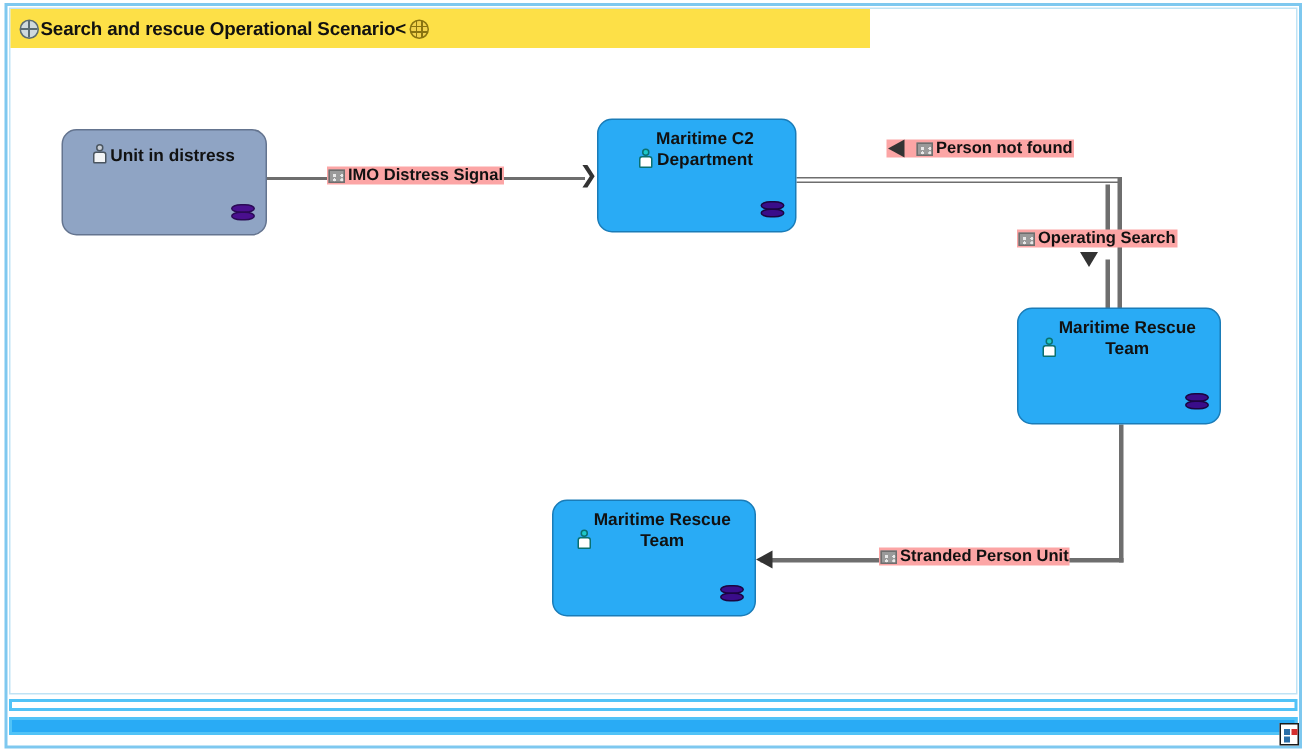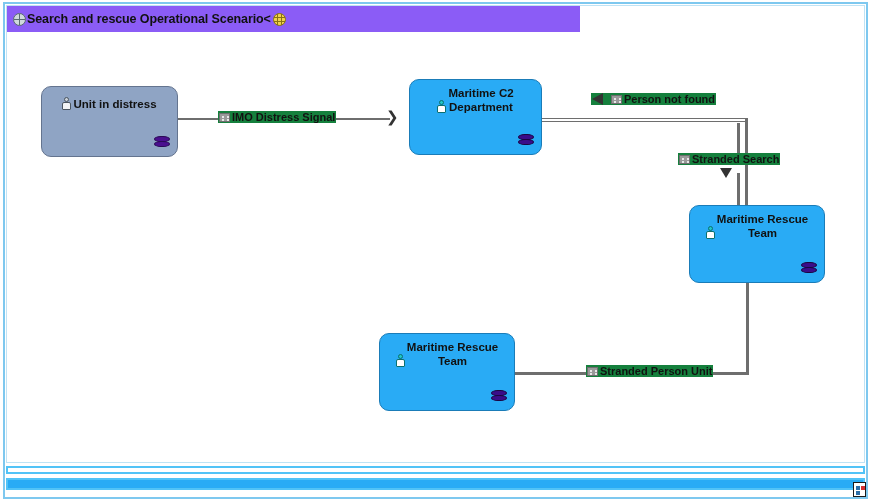--- a/index.html
+++ b/index.html
@@ -19,21 +19,21 @@
   }
   .frame-inner {
     position:absolute; left:6px; top:5px; width:859px; height:458px;
     border: 1px solid #bfe3f5;
     background:#ffffff;
   }
 
   
   .titlebar {
     position:absolute; left:7px; top:6px; width:573px; height:26px;
-    background:#8b5cf6;
+    background:#fde047;
     display:flex; align-items:center;
     padding-left:6px;
     white-space:nowrap;
   }
   .title-text {
     font-size: 12.5px;
     font-weight: bold;
     color:#111111;
     letter-spacing:-0.1px;
   }
@@ -64,21 +64,21 @@
   }
 
   
   .node {
     position:absolute;
     border-radius:10px;
     border:1px solid #2b6ea8;
     text-align:center;
     padding-top:7px;
   }
-  .node.blue  { background:#29abf5; border-color:#1a7cb8;margin-left:11px; }
+  .node.blue  { background:#29abf5; border-color:#1a7cb8; }
   .node.gray  { background:#8fa4c4; border-color:#64748f; }
   .node-title {
     font-size:11.5px; font-weight:bold; color:#111111;
     line-height:13.5px; display:inline-block; white-space:pre-line;
     text-align:center;
   }
   .actor-icon {
     position:relative; display:inline-block;
     width:9px; height:13px; vertical-align:-2px; margin-right:2px;
   }
@@ -125,21 +125,21 @@
     border-right:6px solid transparent;
     border-top:10px solid #333333;
   }
   .chev-right {
     position:absolute; font-size:15px; color:#333; line-height:10px;
   }
 
   
   .edge-label {
     position:absolute; display:flex; align-items:center;
-    background:#15803d; padding:0 1px;
+    background:#fca5a5; padding:0 1px;
     font-size:11px; font-weight:bold; color:#111111; white-space:nowrap;
   }
   .msg-icon {
     display:inline-block; width:11px; height:9px;
     background:#9a9a9a; border:1px solid #6e6e6e;
     margin-right:2px;
     background-image:
       radial-gradient(circle at 3px 3px, #e8e8e8 1px, transparent 1.2px),
       radial-gradient(circle at 8px 3px, #e8e8e8 1px, transparent 1.2px),
       radial-gradient(circle at 3px 6px, #e8e8e8 1px, transparent 1.2px),
@@ -243,21 +243,21 @@
     </div>
 
     <div class="edge-label" style="left:583px; top:60px;">
       <span class="tri-left" style="position:relative; left:0; top:0; display:inline-block; margin-right:8px;"></span>
       <span class="msg-icon"></span>
       <span>Person not found</span>
     </div>
 
     <div class="edge-label" style="left:670px; top:120px;">
       <span class="msg-icon"></span>
-      <span>Stranded Search</span>
+      <span>Operating Search</span>
     </div>
 
     <div class="edge-label" style="left:578px; top:332px;">
       <span class="msg-icon"></span>
       <span>Stranded Person Unit</span>
     </div>
 
   </div>
 
   <div class="bottom-bar-1"></div>

